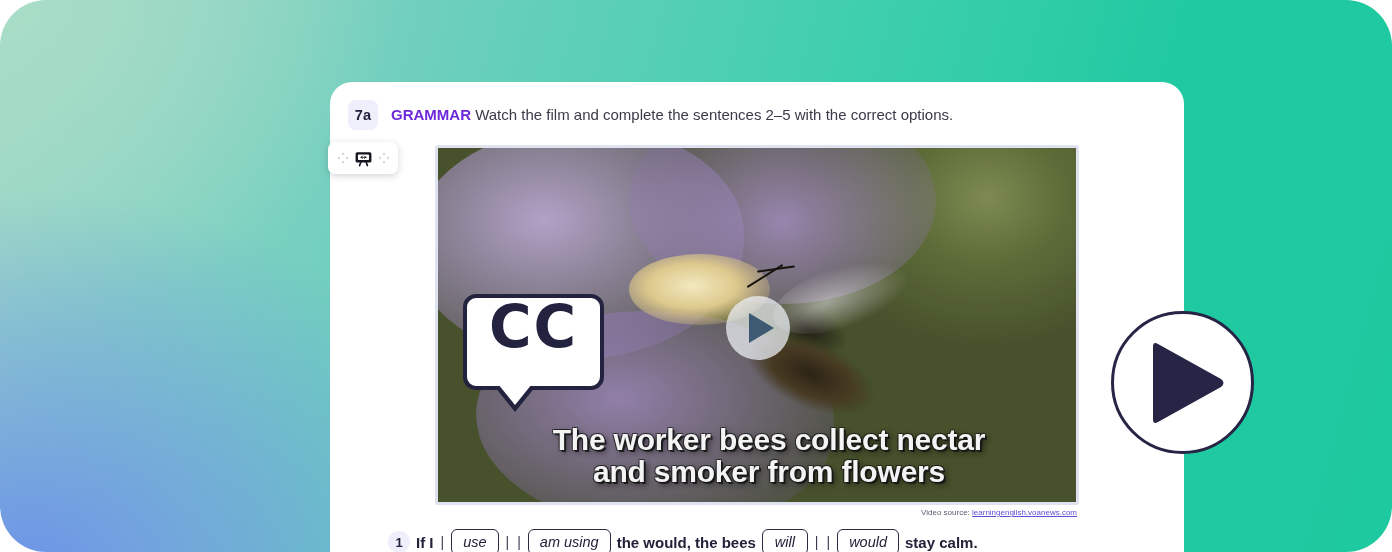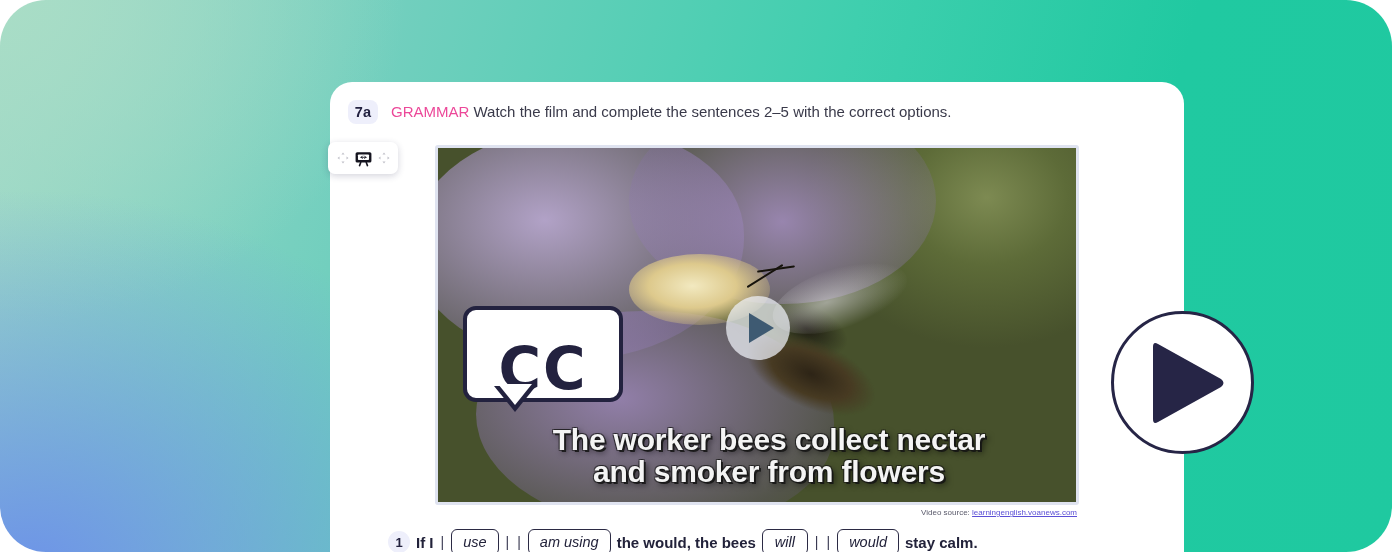--- a/index.html
+++ b/index.html
@@ -28,29 +28,29 @@
     border-radius:22px 22px 0 0;
     overflow:hidden;
   }
 
   
   .instruction{
     position:absolute;left:18px;top:18px;right:18px;
     display:flex;align-items:center;gap:13px;
   }
   .badge-7a{
-    width:30px;height:24px;border-radius:8px;background:#eeeffb;
+    width:30px;height:30px;border-radius:8px;background:#eeeffb;
     display:flex;align-items:center;justify-content:center;
     font-size:14.5px;font-weight:bold;color:#222140;flex:0 0 auto;
     letter-spacing:.2px;
   }
   .instr-text{
     font-size:15px;color:#3a3a4a;line-height:1.3;white-space:nowrap;
   }
-  .instr-text b{color:#ec4899;font-weight:normal;}
+  .instr-text b{color:#6d28d9;font-weight:bold;}
 
   
   .drag-toolbar{
     position:absolute;left:328px;top:142px;width:70px;height:32px;
     background:#ffffff;border-radius:7px;
     box-shadow:0 2px 7px rgba(40,40,80,.20);
     display:flex;align-items:center;justify-content:center;gap:5px;
     z-index:6;
   }
   .move-arrow{width:12px;height:12px;opacity:.32;flex:0 0 auto;}
@@ -86,24 +86,24 @@
       radial-gradient(ellipse 30% 22% at 40% 34%, #1d1a12 0%, rgba(29,26,18,0) 76%);
     border-radius:46% 54% 50% 50%;
   }
   .bee-wing{position:absolute;left:52%;top:34%;width:22%;height:17%;border-radius:50%;
     background:radial-gradient(ellipse at 40% 50%, rgba(235,232,240,.55), rgba(225,222,232,0) 72%);
     transform:rotate(-18deg);}
   .antenna{position:absolute;background:#16130c;height:2px;border-radius:2px;}
 
   
   .cc-bubble{
-    position:absolute;left:25px;top:146px;width:160px;height:96px;
+    position:absolute;left:25px;top:146px;width:141px;height:96px;
     background:#ffffff;border:4px solid #23223f;border-radius:13px;
-    display:flex;align-items:flex-end;justify-content:center;
-    z-index:3;box-sizing:border-box;margin-top:12px;
+    display:flex;align-items:flex-start;justify-content:center;
+    z-index:3;box-sizing:border-box;
   }
   .cc-text{font-size:58px;font-weight:bold;color:#23223f;letter-spacing:2px;line-height:1;
     font-family:"DejaVu Sans", sans-serif;}
   .cc-tail{position:absolute;left:56px;top:238px;width:0;height:0;z-index:4;
     border-left:21px solid transparent;border-right:21px solid transparent;
     border-top:26px solid #23223f;}
   .cc-tail-in{position:absolute;left:60px;top:236px;width:0;height:0;z-index:5;
     border-left:17px solid transparent;border-right:17px solid transparent;
     border-top:21px solid #ffffff;}
 

